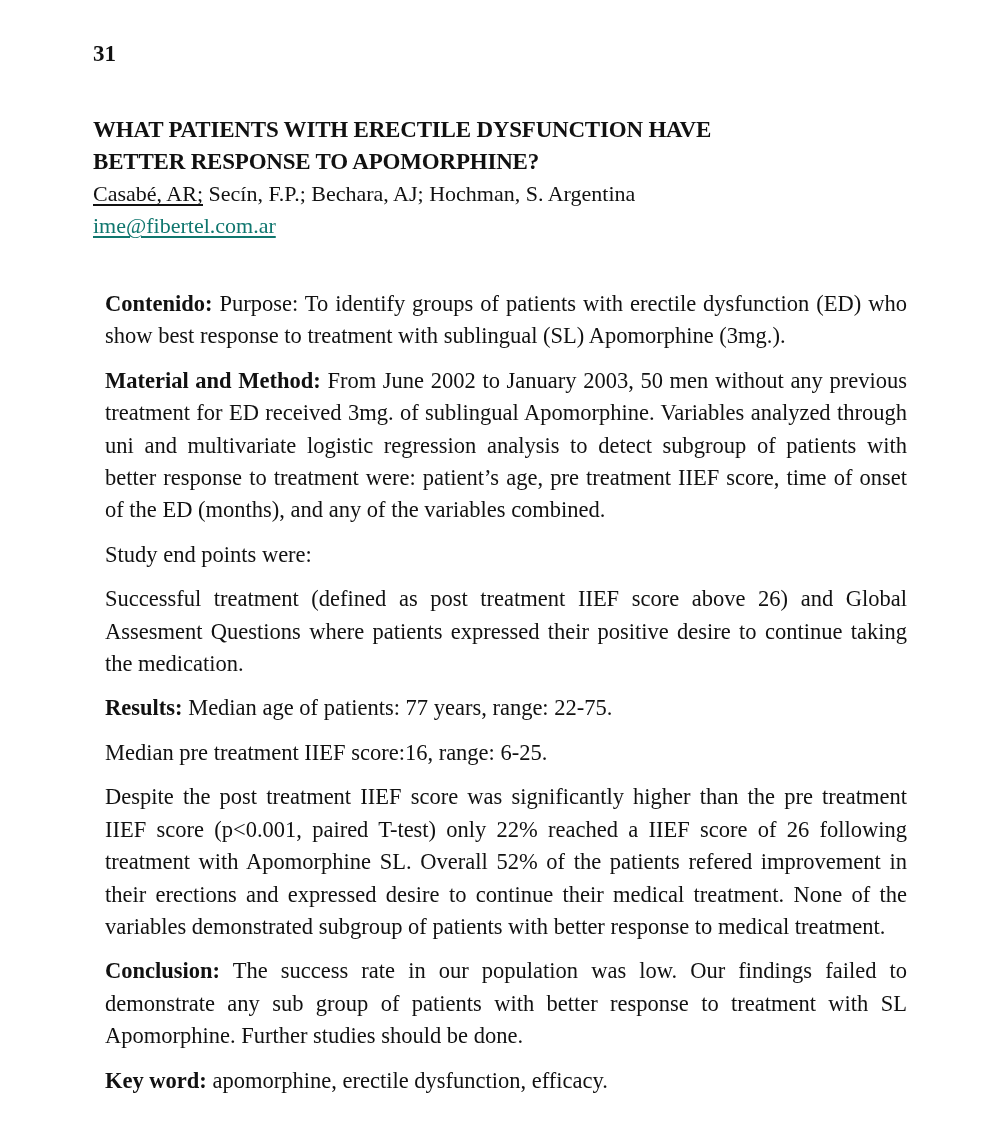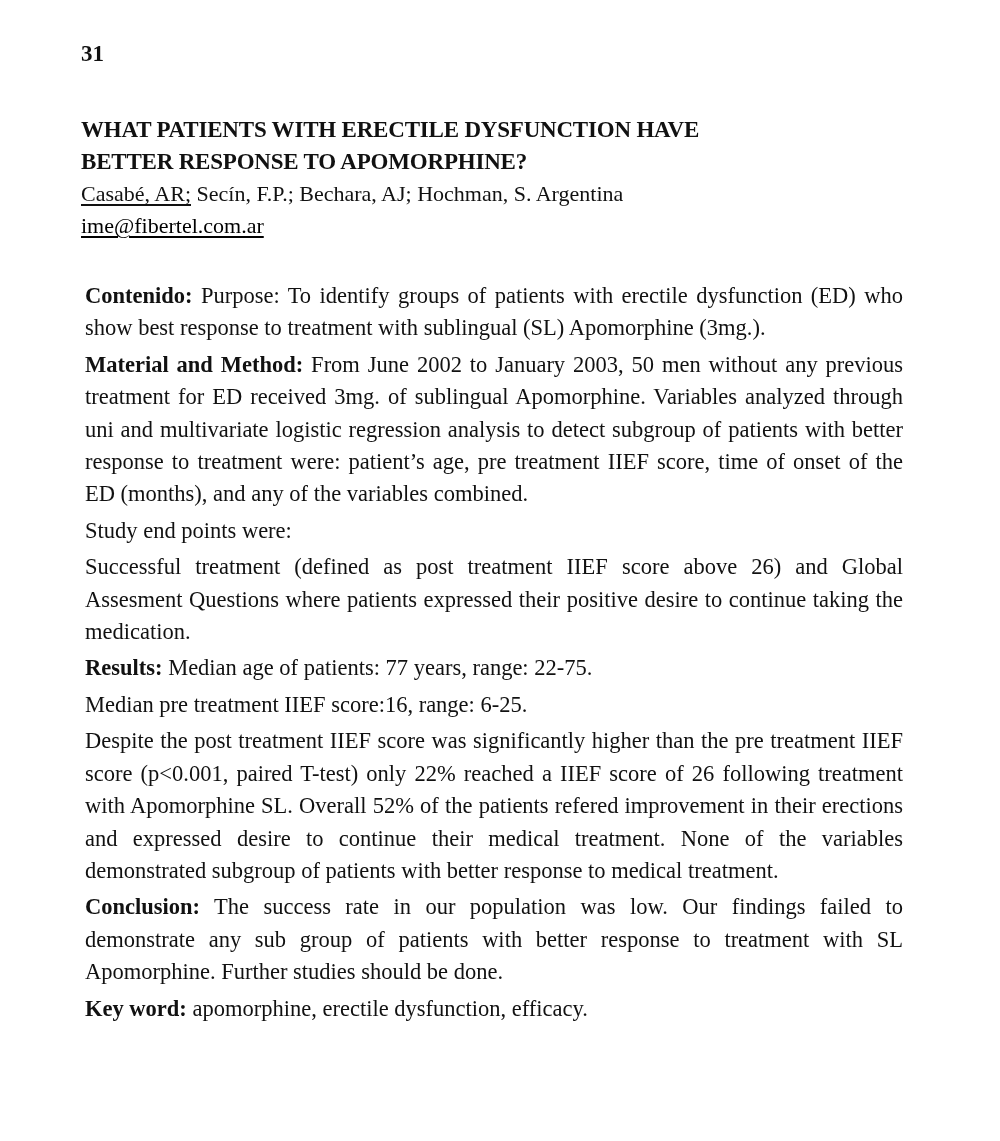--- a/index.html
+++ b/index.html
@@ -2,31 +2,31 @@
 <html><head>
   <meta charset="utf-8">
   <style>
     html, body { margin: 0; padding: 0; background: #ffffff; }
     body {
       width: 1000px; height: 1141px; overflow: hidden;
       font-family: "Liberation Serif", "DejaVu Serif", serif;
       color: #111;
     }
     .page {
-      position: absolute; left: 81px; top: 38px; width: 826px;
+      position: absolute; left: 93px; top: 38px; width: 826px;
       font-size: 22.5px; line-height: 32.4px;
     }
     .num { font-weight: bold; font-size: 23px; line-height: 32px; }
     .title { font-weight: bold; font-size: 23px; line-height: 32px; letter-spacing: -0.2px; margin-top: 44px; }
     .authors, .email { font-size: 22px; line-height: 32px; }
     .u { text-decoration: underline; text-underline-offset: 3px; }
-    .email a { color: #000000; text-decoration: underline; text-underline-offset: 3px; }
+    .email a { color: #0f766e; text-decoration: underline; text-underline-offset: 3px; }
     .spacer { height: 34px; }
     .j { text-align: justify; }
-    .j p { margin: 4px; }
+    .j p { margin: 12px; }
     b { font-weight: bold; }
   </style>
 </head>
 <body>
 
 <div class="page">
   <div class="num">31</div>
   <div class="title">
     <div>WHAT PATIENTS WITH ERECTILE DYSFUNCTION HAVE</div>
     <div>BETTER RESPONSE TO APOMORPHINE?</div>

